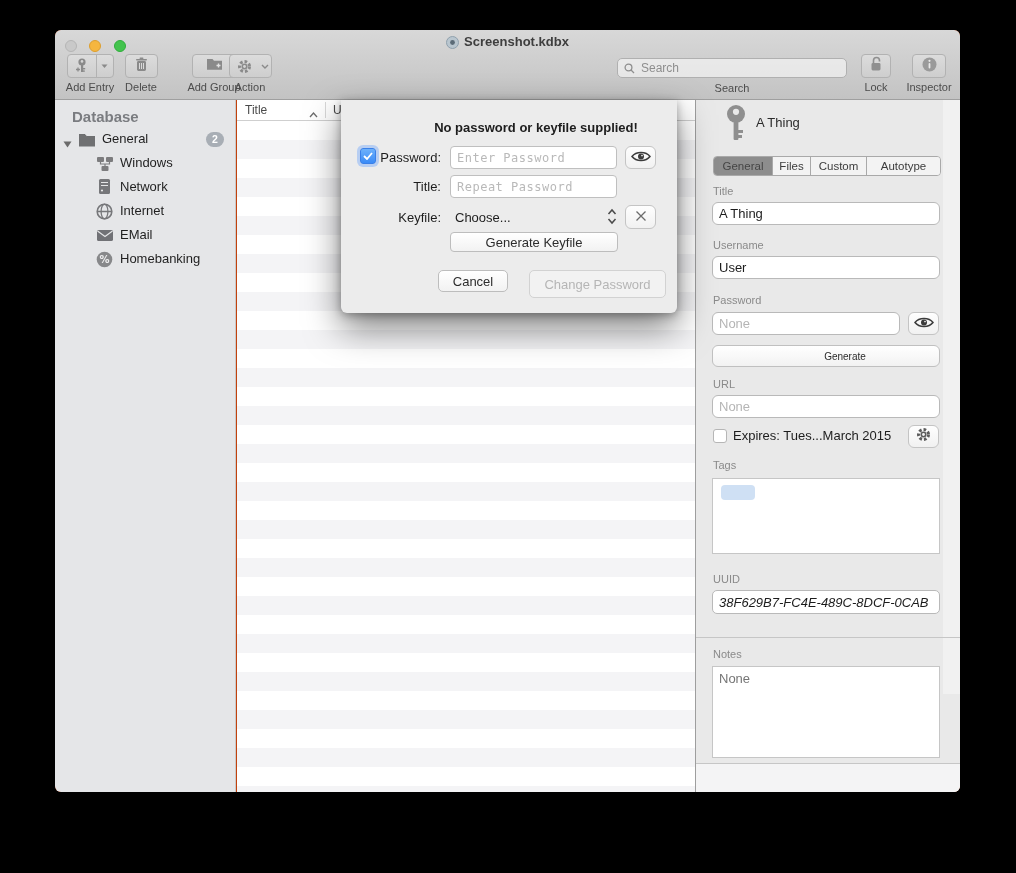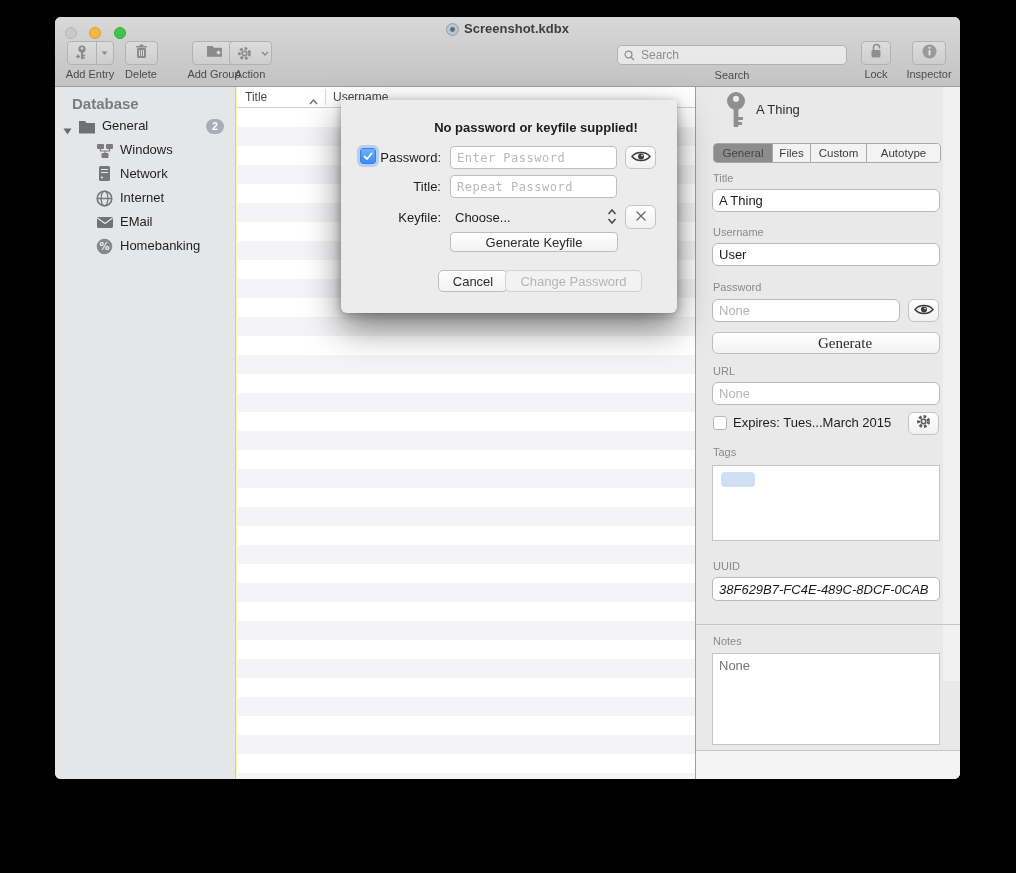--- a/index.html
+++ b/index.html
@@ -1,19 +1,19 @@
 <!DOCTYPE html>
 <html><head>
 <meta charset="utf-8">
 <style>
   html,body{margin:0;padding:0;}
   body{width:1016px;height:873px;background:#000;font-family:"Liberation Sans","DejaVu Sans",sans-serif;-webkit-font-smoothing:antialiased;position:relative;overflow:hidden;}
   .abs{position:absolute;}
   
-  .window{position:absolute;left:55px;top:17px;width:905px;height:762px;border-radius:6px;background:#fef9c3;box-shadow:0 25px 60px rgba(0,0,0,.65);overflow:hidden;}
+  .window{position:absolute;left:55px;top:30px;width:905px;height:762px;border-radius:6px;background:#c2410c;box-shadow:0 25px 60px rgba(0,0,0,.65);overflow:hidden;}
   .header{position:absolute;left:0;top:0;width:100%;height:70px;background:linear-gradient(#d8d8d8,#c3c3c3);border-bottom:1px solid #9f9f9f;box-sizing:border-box;}
   .tl{width:12px;height:12px;border-radius:50%;display:inline-block;margin-right:8px;}
   .win-title{position:absolute;left:0;right:0;top:4px;text-align:center;font-size:13px;font-weight:600;color:#3e3e3e;}
   .proxy{display:inline-block;vertical-align:-3px;margin-right:5px;}
   .tgroup{position:absolute;top:24px;text-align:center;}
   .tbtn{display:inline-flex;align-items:center;justify-content:center;height:24px;border:1px solid #b2b2b2;border-radius:4px;background:linear-gradient(#dcdcdc,#cecece);box-sizing:border-box;}
   .tbtn.split{padding:0;}
   .tbtn .seg-main{padding:0 7px;display:flex;align-items:center;height:100%;}
   .tbtn .seg-arrow{width:15px;height:100%;border-left:1px solid #b2b2b2;display:flex;align-items:center;justify-content:center;}
   .tlabel{font-size:11px;color:#4c4c4c;margin-top:3px;white-space:nowrap;}
@@ -29,21 +29,21 @@
   .thead{position:absolute;left:0;top:0;width:100%;height:21px;background:#fff;border-bottom:1px solid #cfcfcf;box-sizing:border-box;font-size:12px;color:#4a4a4a;}
   .thead .colsep{position:absolute;left:88px;top:2px;width:1px;height:16px;background:#d8d8d8;}
   .vdivider{position:absolute;left:640px;top:70px;width:1px;height:692px;background:#9e9e9e;}
   
   .inspector{position:absolute;left:641px;top:70px;width:264px;height:692px;background:#e9e9e9;}
   .ins-scroll{position:absolute;left:247px;top:0;width:17px;height:594px;background:#f1f1f1;}
   .ilabel{position:absolute;font-size:11px;color:#8a8a8a;}
   .ifield{position:absolute;height:23px;width:228px;border:1px solid #b9b9b9;border-radius:6px;background:#fff;box-sizing:border-box;font-size:13px;color:#1c1c1c;padding:0 6px;outline:none;font-family:inherit;}
   .ifield::placeholder{color:#b5b5b5;}
   .sqbtn{position:absolute;width:31px;height:23px;border:1px solid #c4c4c4;border-radius:6px;background:linear-gradient(#fefefe,#f1f1f1);display:flex;align-items:center;justify-content:center;box-sizing:border-box;}
-  .wbtn{border:1px solid #c0c0c0;border-radius:5px;background:linear-gradient(#ffffff,#f2f2f2);font-size:15px;color:#2c2c2c;display:flex;align-items:center;justify-content:center;box-sizing:border-box;font-family:Liberation Serif, serif;padding-left:38px;}
+  .wbtn{border:1px solid #c0c0c0;border-radius:5px;background:linear-gradient(#ffffff,#f2f2f2);font-size:10px;color:#2c2c2c;display:flex;align-items:center;justify-content:center;box-sizing:border-box;font-family:Liberation Sans, sans-serif;padding-left:38px;}
   .segctl{position:absolute;left:17px;top:56px;height:18px;display:flex;border:1px solid #a9a9a9;border-radius:4px;overflow:hidden;}
   .seg{font-size:11.5px;color:#3c3c3c;background:#f3f3f3;display:flex;align-items:center;justify-content:center;border-right:1px solid #a9a9a9;box-sizing:border-box;}
   .seg:last-child{border-right:none;}
   .seg.selected{background:#8d8d8d;color:#454545;}
   .hline{position:absolute;left:0;width:264px;height:1px;background:#c6c6c6;}
   .checkbox{width:14px;height:14px;border:1px solid #b6b6b6;border-radius:3px;background:#fff;box-sizing:border-box;}
   .checkbox.checked{border:1px solid #3a80e8;background:linear-gradient(#6db1fb,#3a8bf7);box-shadow:0 0 0 3px rgba(120,170,250,.45);display:flex;align-items:center;justify-content:center;}
   
   .dialog{position:absolute;left:341px;top:100px;width:336px;height:213px;background:#ececec;border-radius:0 0 6px 6px;box-shadow:0 15px 35px rgba(0,0,0,.5),0 2px 8px rgba(0,0,0,.3);z-index:20;}
   .dmsg{position:absolute;left:55px;top:20px;width:280px;text-align:center;font-size:13px;font-weight:600;color:#1d1d1d;}
@@ -376,14 +376,14 @@
     <span>
       <svg width="12" height="12" viewBox="0 0 12 12">
           <path d="M1.5 1.5 L10.5 10.5 M10.5 1.5 L1.5 10.5" stroke="#6b6b6b" stroke-width="1.3"></path>
         </svg>
     </span>
   </div>
 
   <div class="pushbtn abs" style="left:109px;top:132px;width:168px;height:20px;border-radius:4px;">Generate Keyfile</div>
 
   <div class="pushbtn abs" style="left:97px;top:170px;width:70px;height:22px;">Cancel</div>
-  <div class="pushbtn disabled abs" style="left:164px;top:170px;width:137px;height:22px;">Change Password</div>
+  <div class="pushbtn disabled abs" style="left:188px;top:170px;width:137px;height:28px;">Change Password</div>
 </div>
 
 </body></html>

